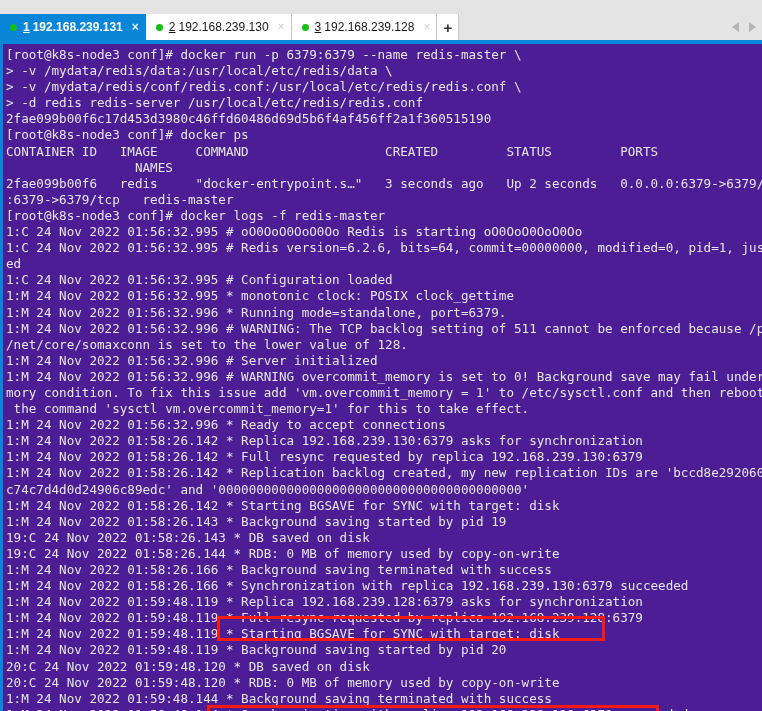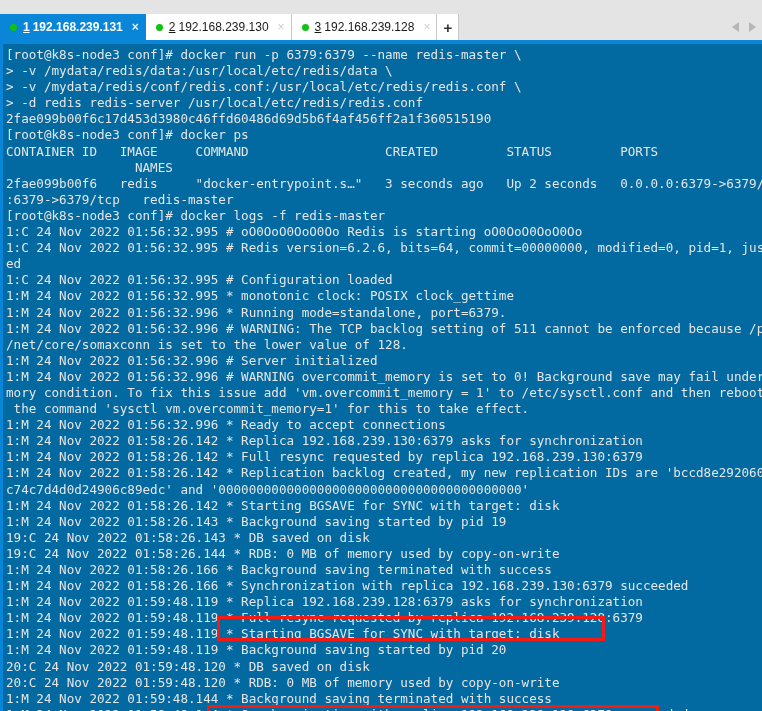--- a/index.html
+++ b/index.html
@@ -123,21 +123,21 @@
     height: 667px;
     background: #0a86d8;
   }
 
   
   .term {
     position: absolute;
     left: 3px; top: 44px;
     width: 759px;
     height: 667px;
-    background: #0369a1;
+    background: #4c1d95;
     overflow: hidden;
   }
   .termlines {
     position: absolute;
     left: 3px; top: 3px;
     font-family: "DejaVu Sans Mono", monospace;
     font-size: 12.6px;
     line-height: 16.1px;
     color: #e6e6e6;
     white-space: pre;

